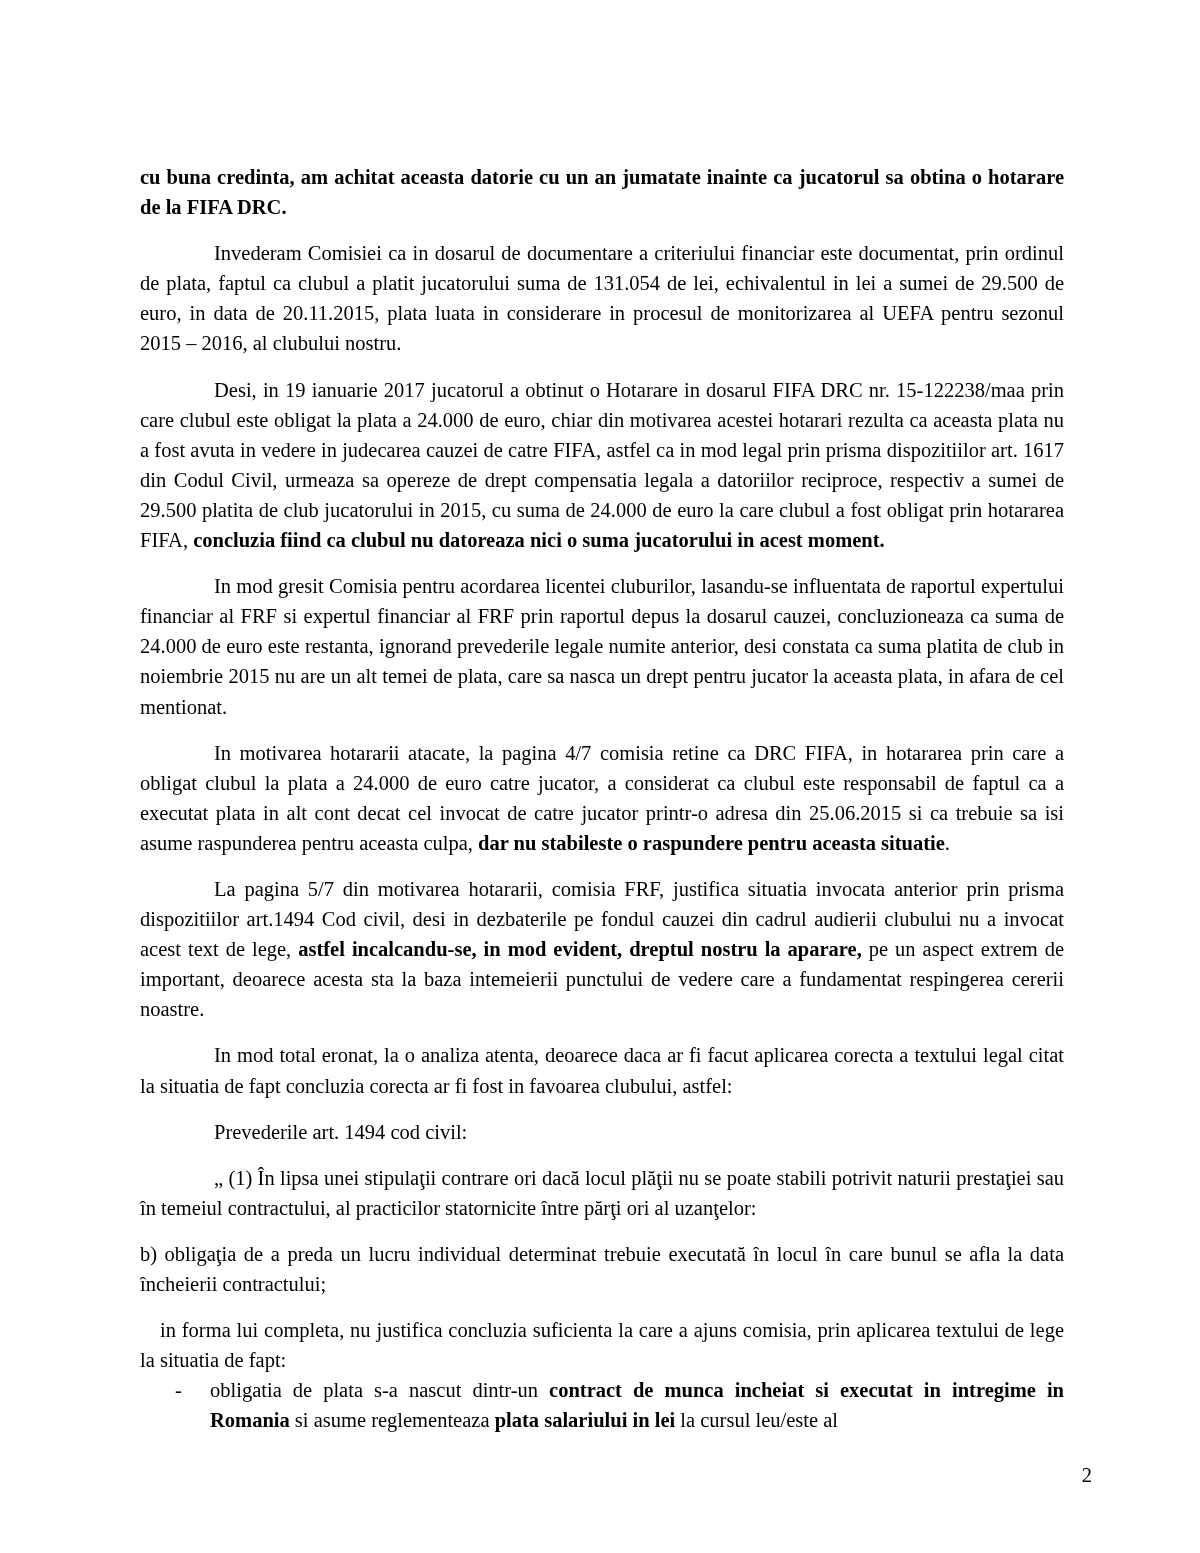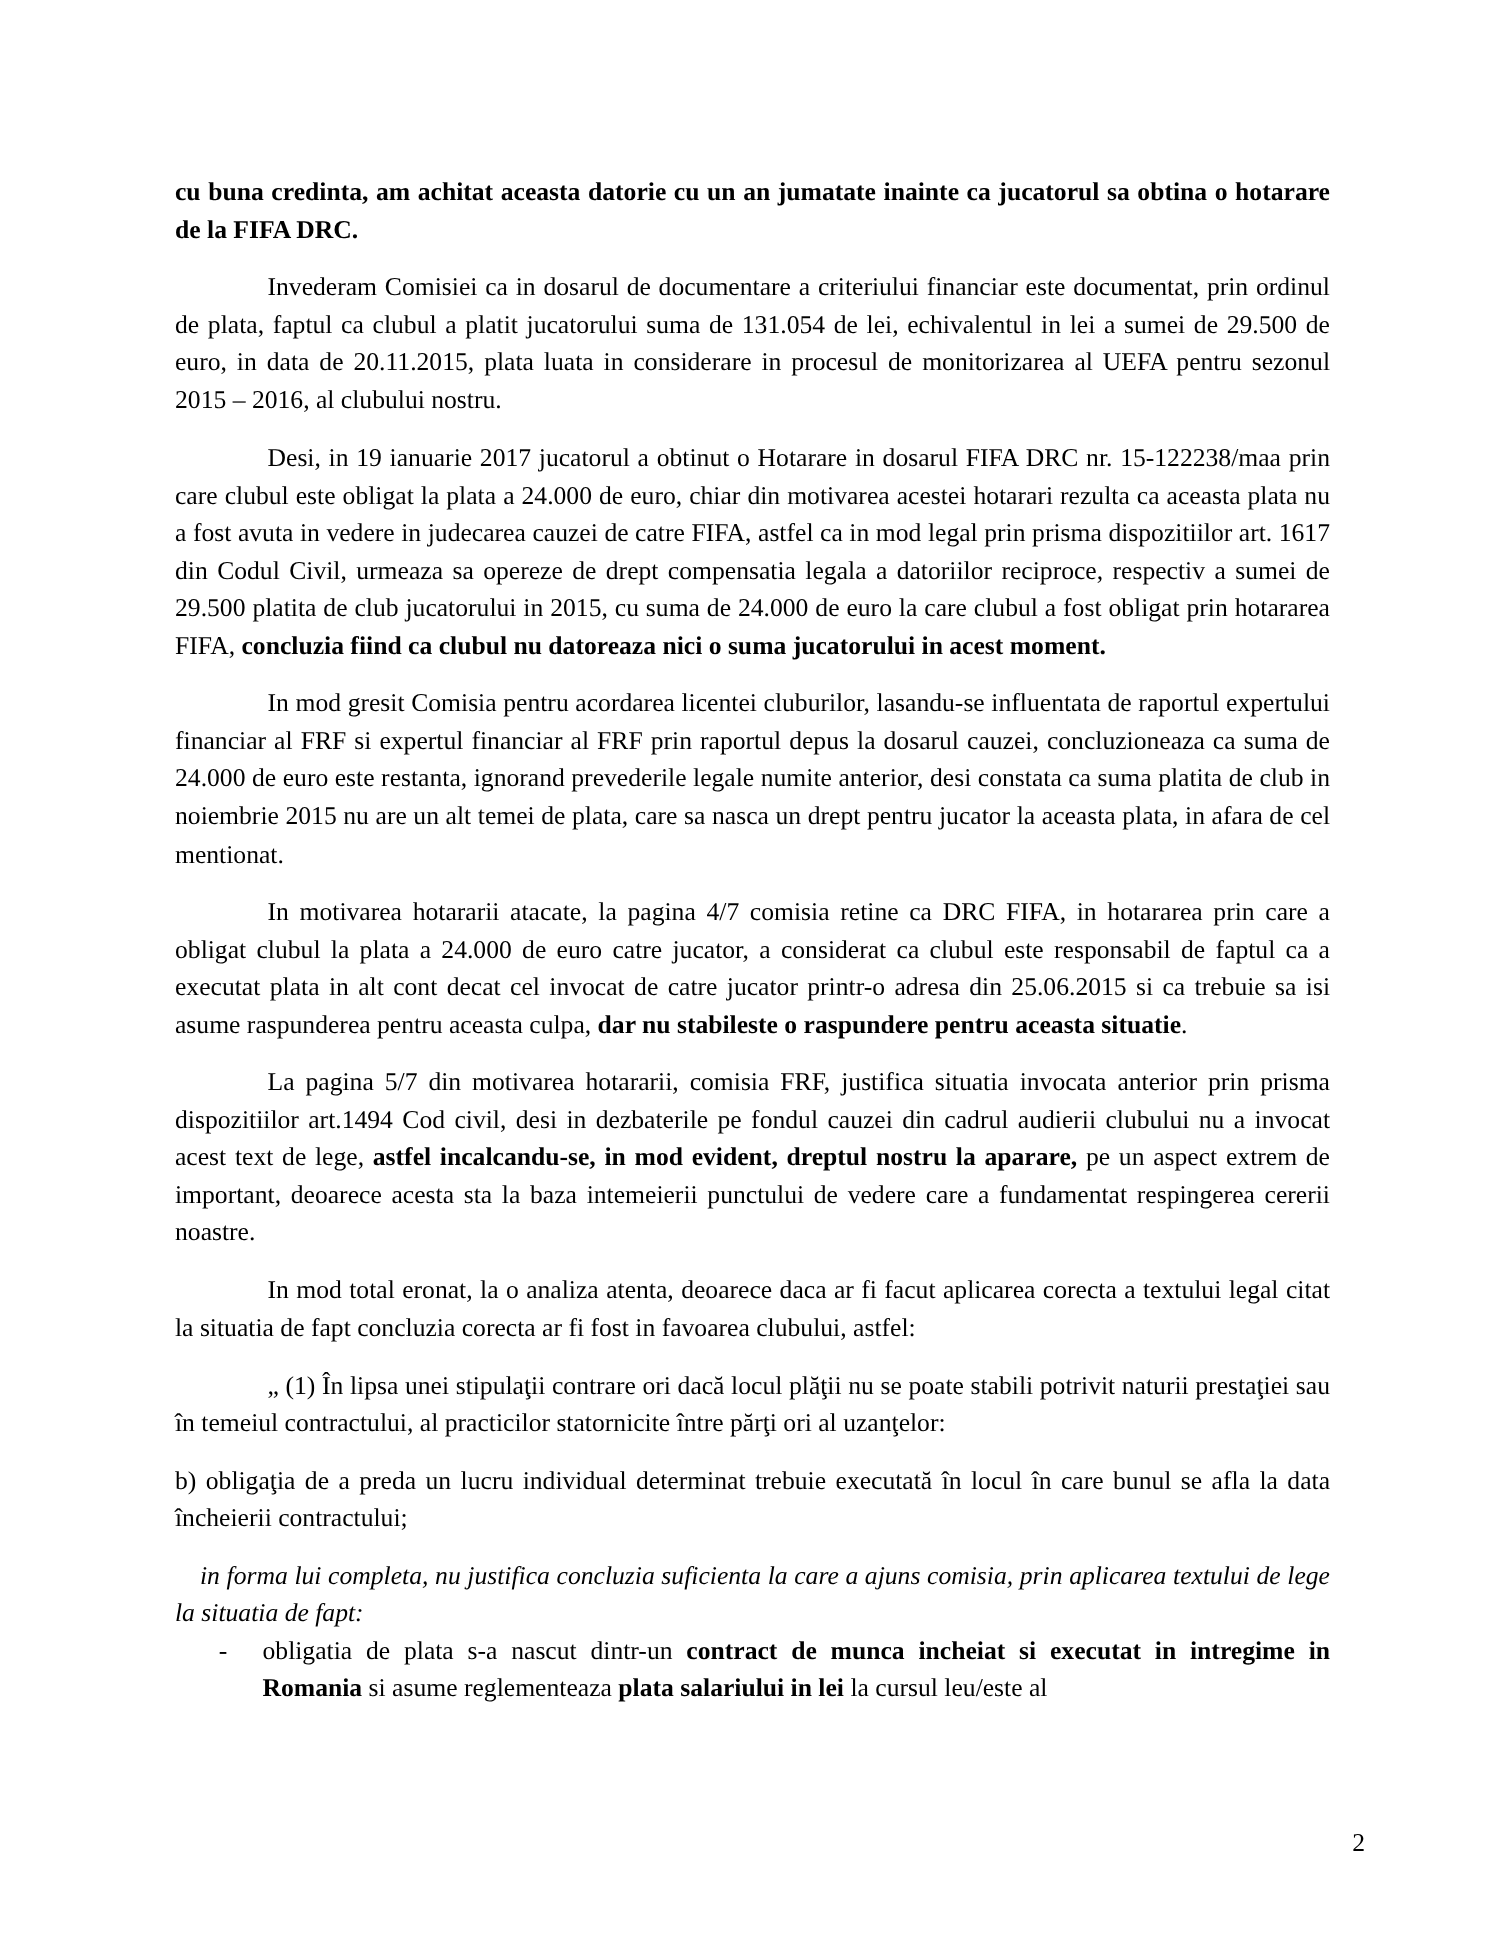--- a/index.html
+++ b/index.html
@@ -30,27 +30,27 @@
     font-size: 20.5px;
     line-height: 30.1px;
     color: #000000;
     text-align: justify;
     text-justify: inter-word;
     margin: 0;
     hyphens: none;
   }
 
   
-  .para.no-indent { text-indent: 0; }
+  .para.no-indent { text-indent: 0; margin-top: 23px; }
 
   
   .para.indent-lg { text-indent: 74px; }
 
   
-  .para.indent-sm { text-indent: 20px; font-style: italic; }
+  .para.indent-sm { text-indent: 20px; }
 
   .para.bold { font-weight: bold; }
 
   .para + .para { margin-top: 16px; }
 
   b, strong { font-weight: bold; }
 
   
   .bullet {
     font-family: "Liberation Serif", "DejaVu Serif", serif;
@@ -93,20 +93,21 @@
     <p class="para indent-lg"><span>Desi, in 19 ianuarie 2017 jucatorul a obtinut o Hotarare in dosarul FIFA DRC nr. 15-122238/maa prin care clubul este obligat la plata a 24.000 de euro, chiar din motivarea acestei hotarari rezulta ca aceasta plata nu a fost avuta in vedere in judecarea cauzei de catre FIFA, astfel ca in mod legal prin prisma dispozitiilor art. 1617 din Codul Civil, urmeaza sa opereze de drept compensatia legala a datoriilor reciproce, respectiv a sumei de 29.500 platita de club jucatorului in 2015, cu suma de 24.000 de euro la care clubul a fost obligat prin hotararea FIFA, </span><b>concluzia fiind ca clubul nu datoreaza nici o suma jucatorului in acest moment.</b></p>
 
     <p class="para indent-lg">In mod gresit Comisia pentru acordarea licentei cluburilor, lasandu-se influentata de raportul expertului financiar al FRF si expertul financiar al FRF prin raportul depus la dosarul cauzei, concluzioneaza ca suma de 24.000 de euro este restanta, ignorand prevederile legale numite anterior, desi constata ca suma platita de club in noiembrie 2015 nu are un alt temei de plata, care sa nasca un drept pentru jucator la aceasta plata, in afara de cel mentionat.</p>
 
     <p class="para indent-lg"><span>In motivarea hotararii atacate, la pagina 4/7 comisia retine ca DRC FIFA, in hotararea prin care a obligat clubul la plata a 24.000 de euro catre jucator, a considerat ca clubul este responsabil de faptul ca a executat plata in alt cont decat cel invocat de catre jucator printr-o adresa din 25.06.2015 si ca trebuie sa isi asume raspunderea pentru aceasta culpa, </span><b>dar nu stabileste o raspundere pentru aceasta situatie</b><span>.</span></p>
 
     <p class="para indent-lg"><span>La pagina 5/7 din motivarea hotararii, comisia FRF, justifica situatia invocata anterior prin prisma dispozitiilor art.1494 Cod civil, desi in dezbaterile pe fondul cauzei din cadrul audierii clubului nu a invocat acest text de lege, </span><b>astfel incalcandu-se, in mod evident, dreptul nostru la aparare,</b><span> pe un aspect extrem de important, deoarece acesta sta la baza intemeierii punctului de vedere care a fundamentat respingerea cererii noastre.</span></p>
 
     <p class="para indent-lg">In mod total eronat, la o analiza atenta, deoarece daca ar fi facut aplicarea corecta a textului legal citat la situatia de fapt concluzia corecta ar fi fost in favoarea clubului, astfel:</p>
 
+    <p class="para indent-lg">Prevederile art. 1494 cod civil:</p>
 
     <p class="para indent-lg">„ (1) În lipsa unei stipulaţii contrare ori dacă locul plăţii nu se poate stabili potrivit naturii prestaţiei sau în temeiul contractului, al practicilor statornicite între părţi ori al uzanţelor:</p>
 
 
     <p class="para no-indent">b) obligaţia de a preda un lucru individual determinat trebuie executată în locul în care bunul se afla la data încheierii contractului;</p>
 
 
 
     <p class="para indent-sm">in forma lui completa, nu justifica concluzia suficienta la care a ajuns comisia, prin aplicarea textului de lege  la situatia de fapt:</p>
 

